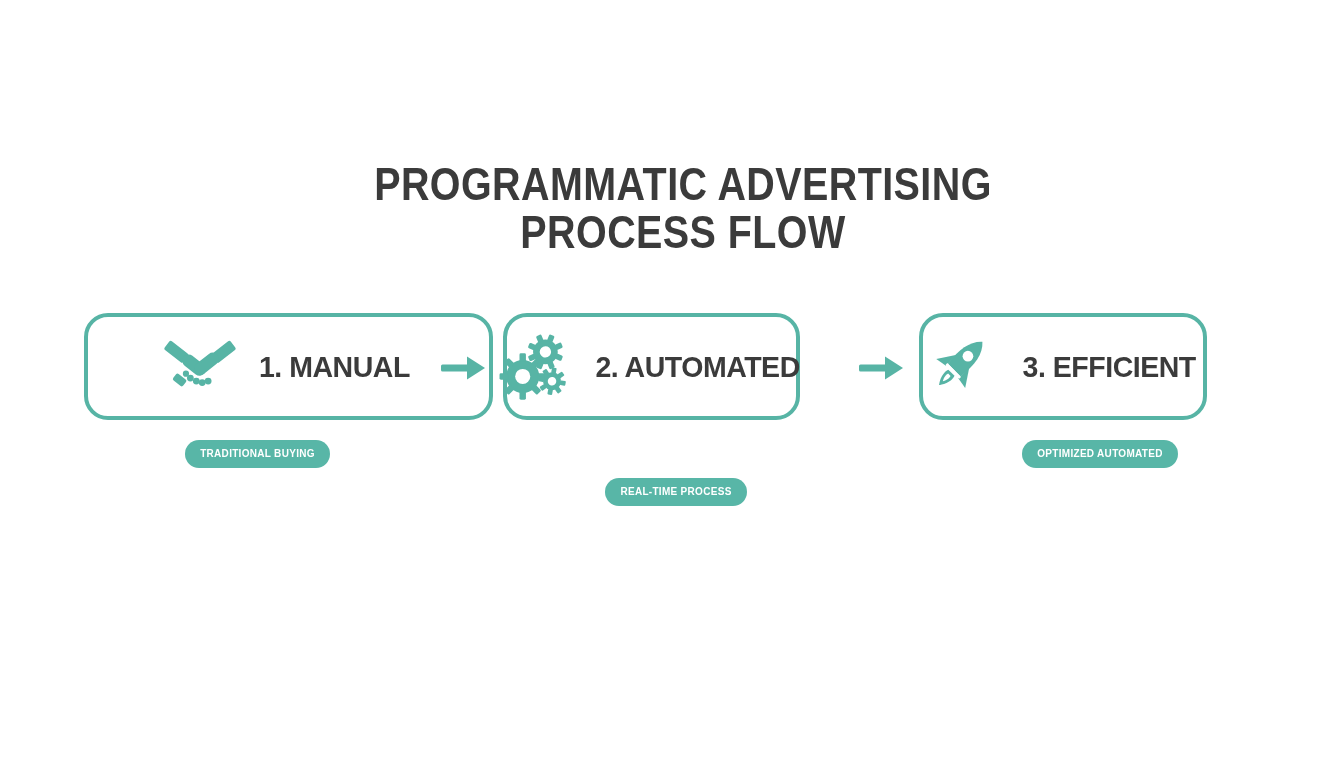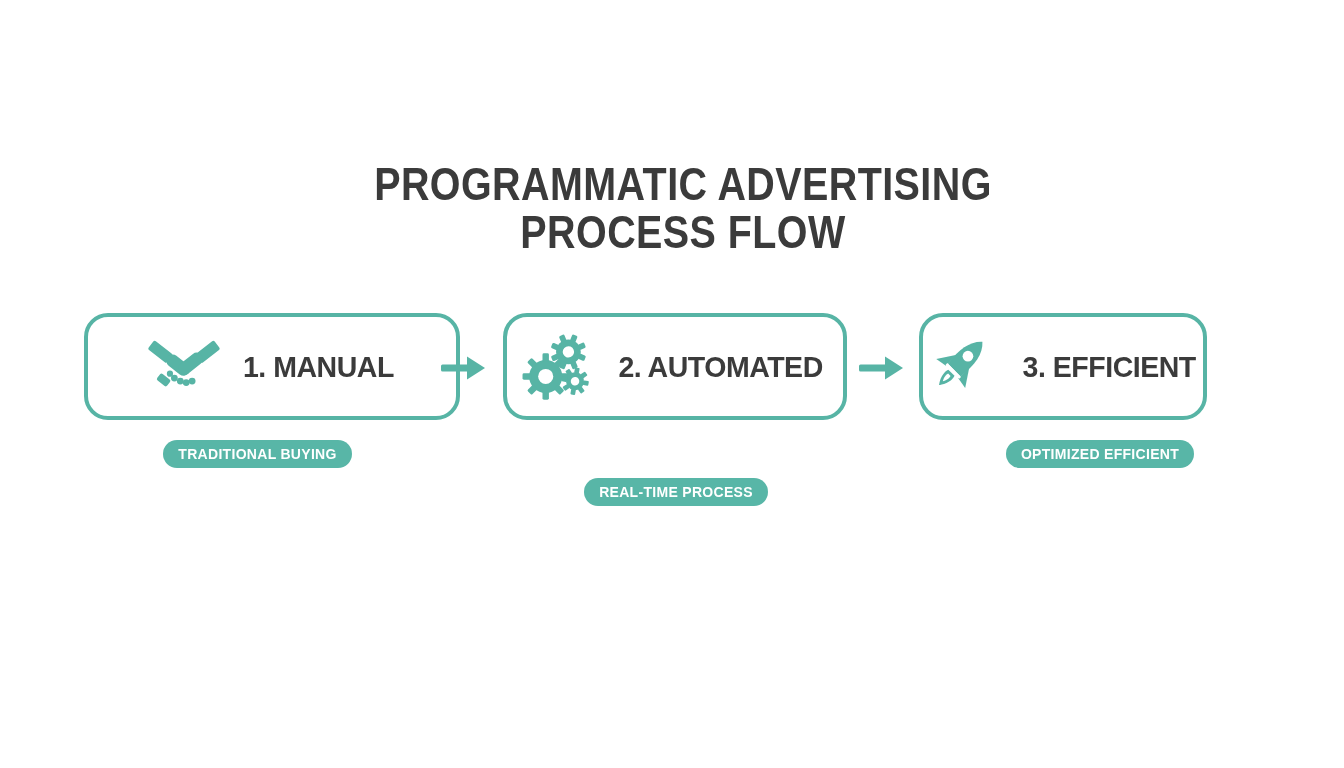--- a/index.html
+++ b/index.html
@@ -10,39 +10,39 @@
   .title{
     position:absolute;top:160px;left:0;width:100%;text-align:center;
     font-weight:700;font-size:47px;line-height:48px;color:#3b3b3b;
     transform:scaleX(0.84);letter-spacing:0.5px;
   }
   .step-card{
     position:absolute;top:313px;height:107px;box-sizing:border-box;
     border:4px solid #57b4a5;border-radius:24px;background:#ffffff;
     display:flex;align-items:center;justify-content:center;gap:18px;
   }
-  .card-1{left:73px;width:376px;}
-  .card-2{left:492px;width:344px;}
+  .card-1{left:73px;width:409px;}
+  .card-2{left:492px;width:297px;}
   .card-3{left:908px;width:288px;}
   .step-label{
     font-size:30px;font-weight:700;color:#3b3b3b;letter-spacing:-0.5px;
     white-space:nowrap;transform:scaleX(0.95);
   }
   .icon{flex:0 0 auto;display:block;}
   .arrow{position:absolute;top:353px;}
   .arrow-1{left:429px;}
   .arrow-2{left:847px;}
   .tag-row{position:absolute;text-align:center;}
   .tag-row-1{left:73px;width:347px;top:440px;}
   .tag-row-2a{left:492px;width:346px;top:440px;}
   .tag-row-2b{left:492px;width:346px;top:478px;}
   .tag-row-3{left:908px;width:362px;top:440px;}
   .pill{
     display:inline-block;background:#58b6a7;color:#ffffff;
-    font-size:14px;font-weight:700;line-height:14px;
+    font-size:10px;font-weight:700;line-height:14px;
     padding:7px 15px;border-radius:15px;letter-spacing:0.3px;white-space:nowrap;
   }
 </style>
 </head>
 <body>
 
 <div class="canvas">
 
   <div class="title">
     <div>PROGRAMMATIC ADVERTISING</div>
@@ -193,16 +193,16 @@
     <span class="step-label">3. EFFICIENT</span>
   </div>
 
   <div class="tag-row tag-row-1">
     <span class="pill">TRADITIONAL BUYING</span>
   </div>
   <div class="tag-row tag-row-2b">
     <span class="pill">REAL-TIME PROCESS</span>
   </div>
   <div class="tag-row tag-row-3">
-    <span class="pill">OPTIMIZED EFFICIENT</span>
+    <span class="pill">OPTIMIZED AUTOMATED</span>
   </div>
 
 </div>
 
 </body></html>

